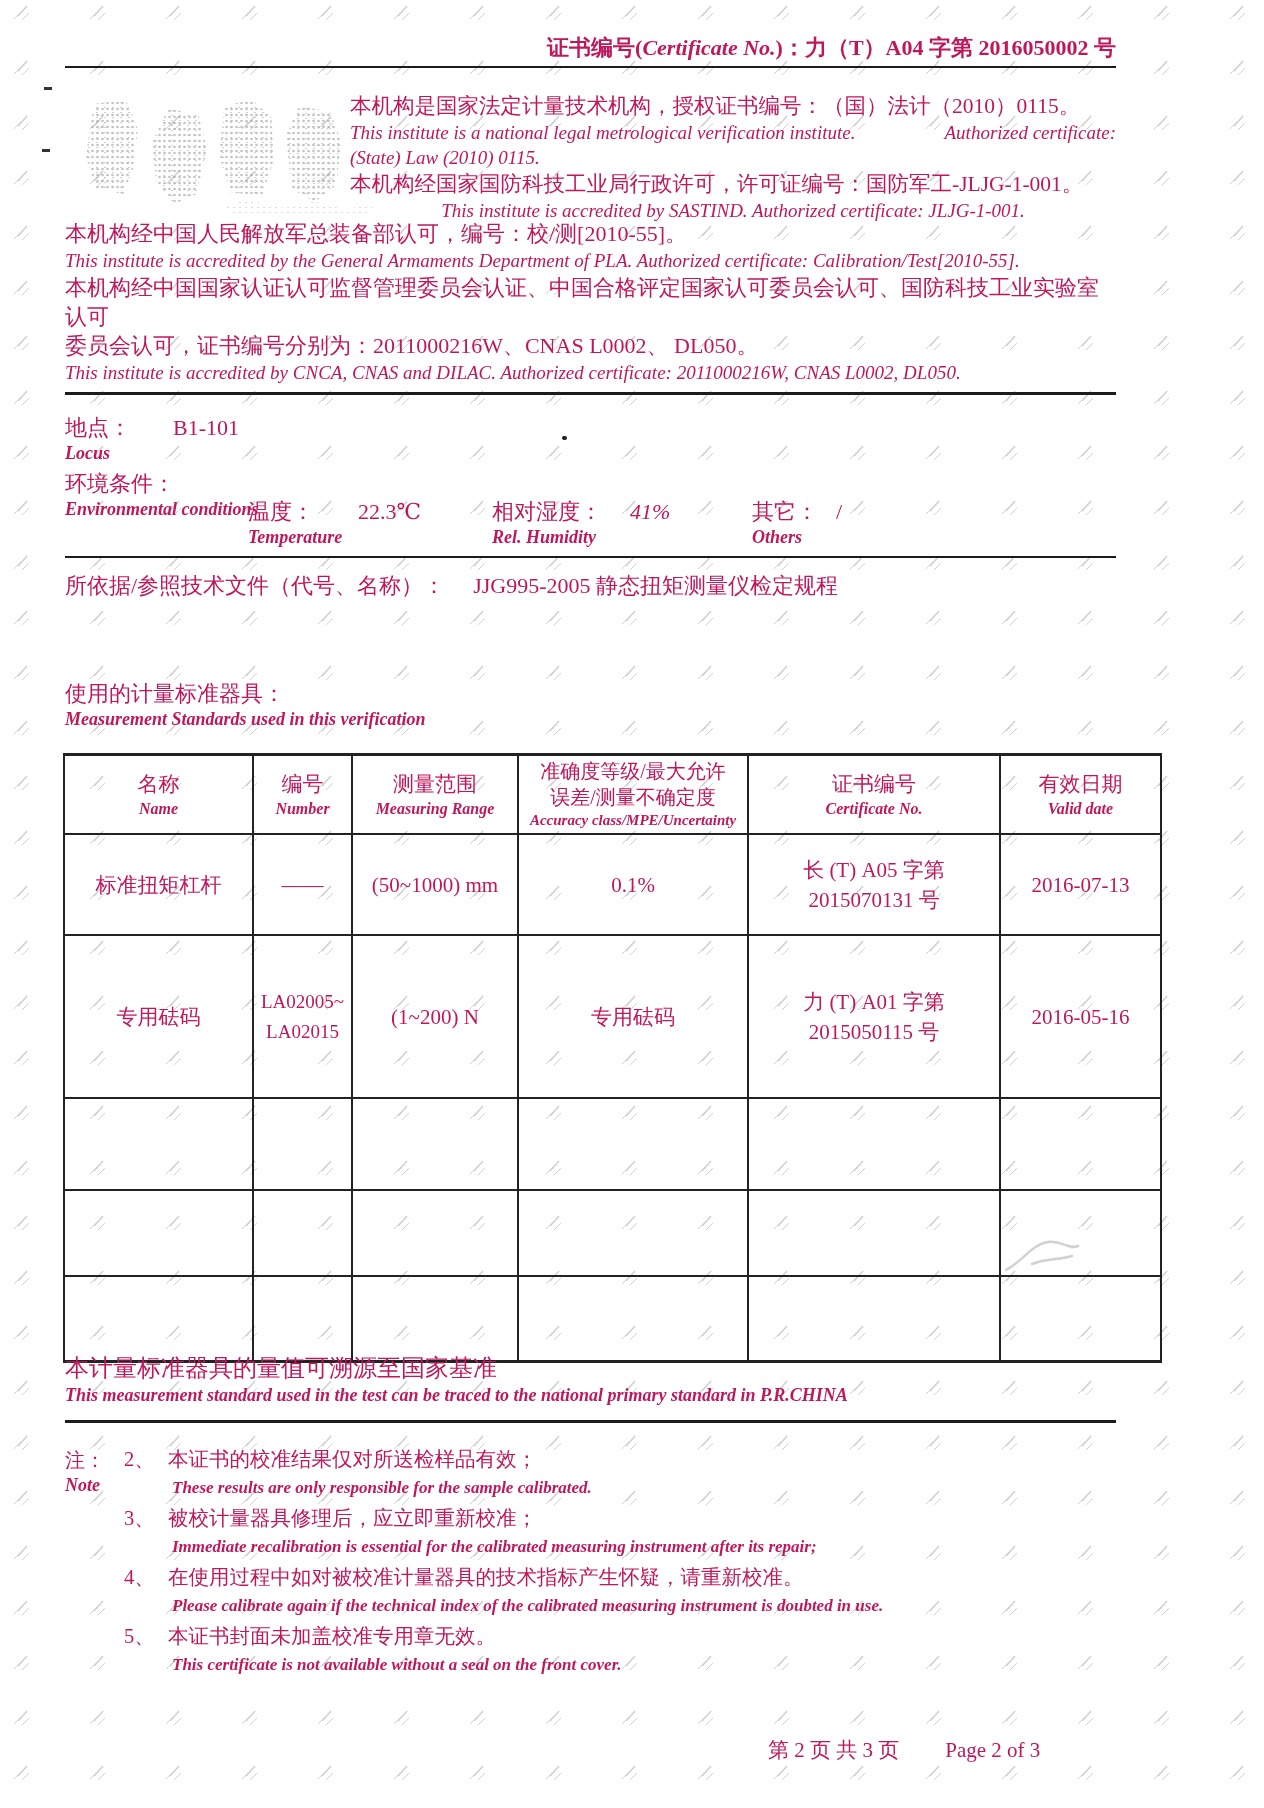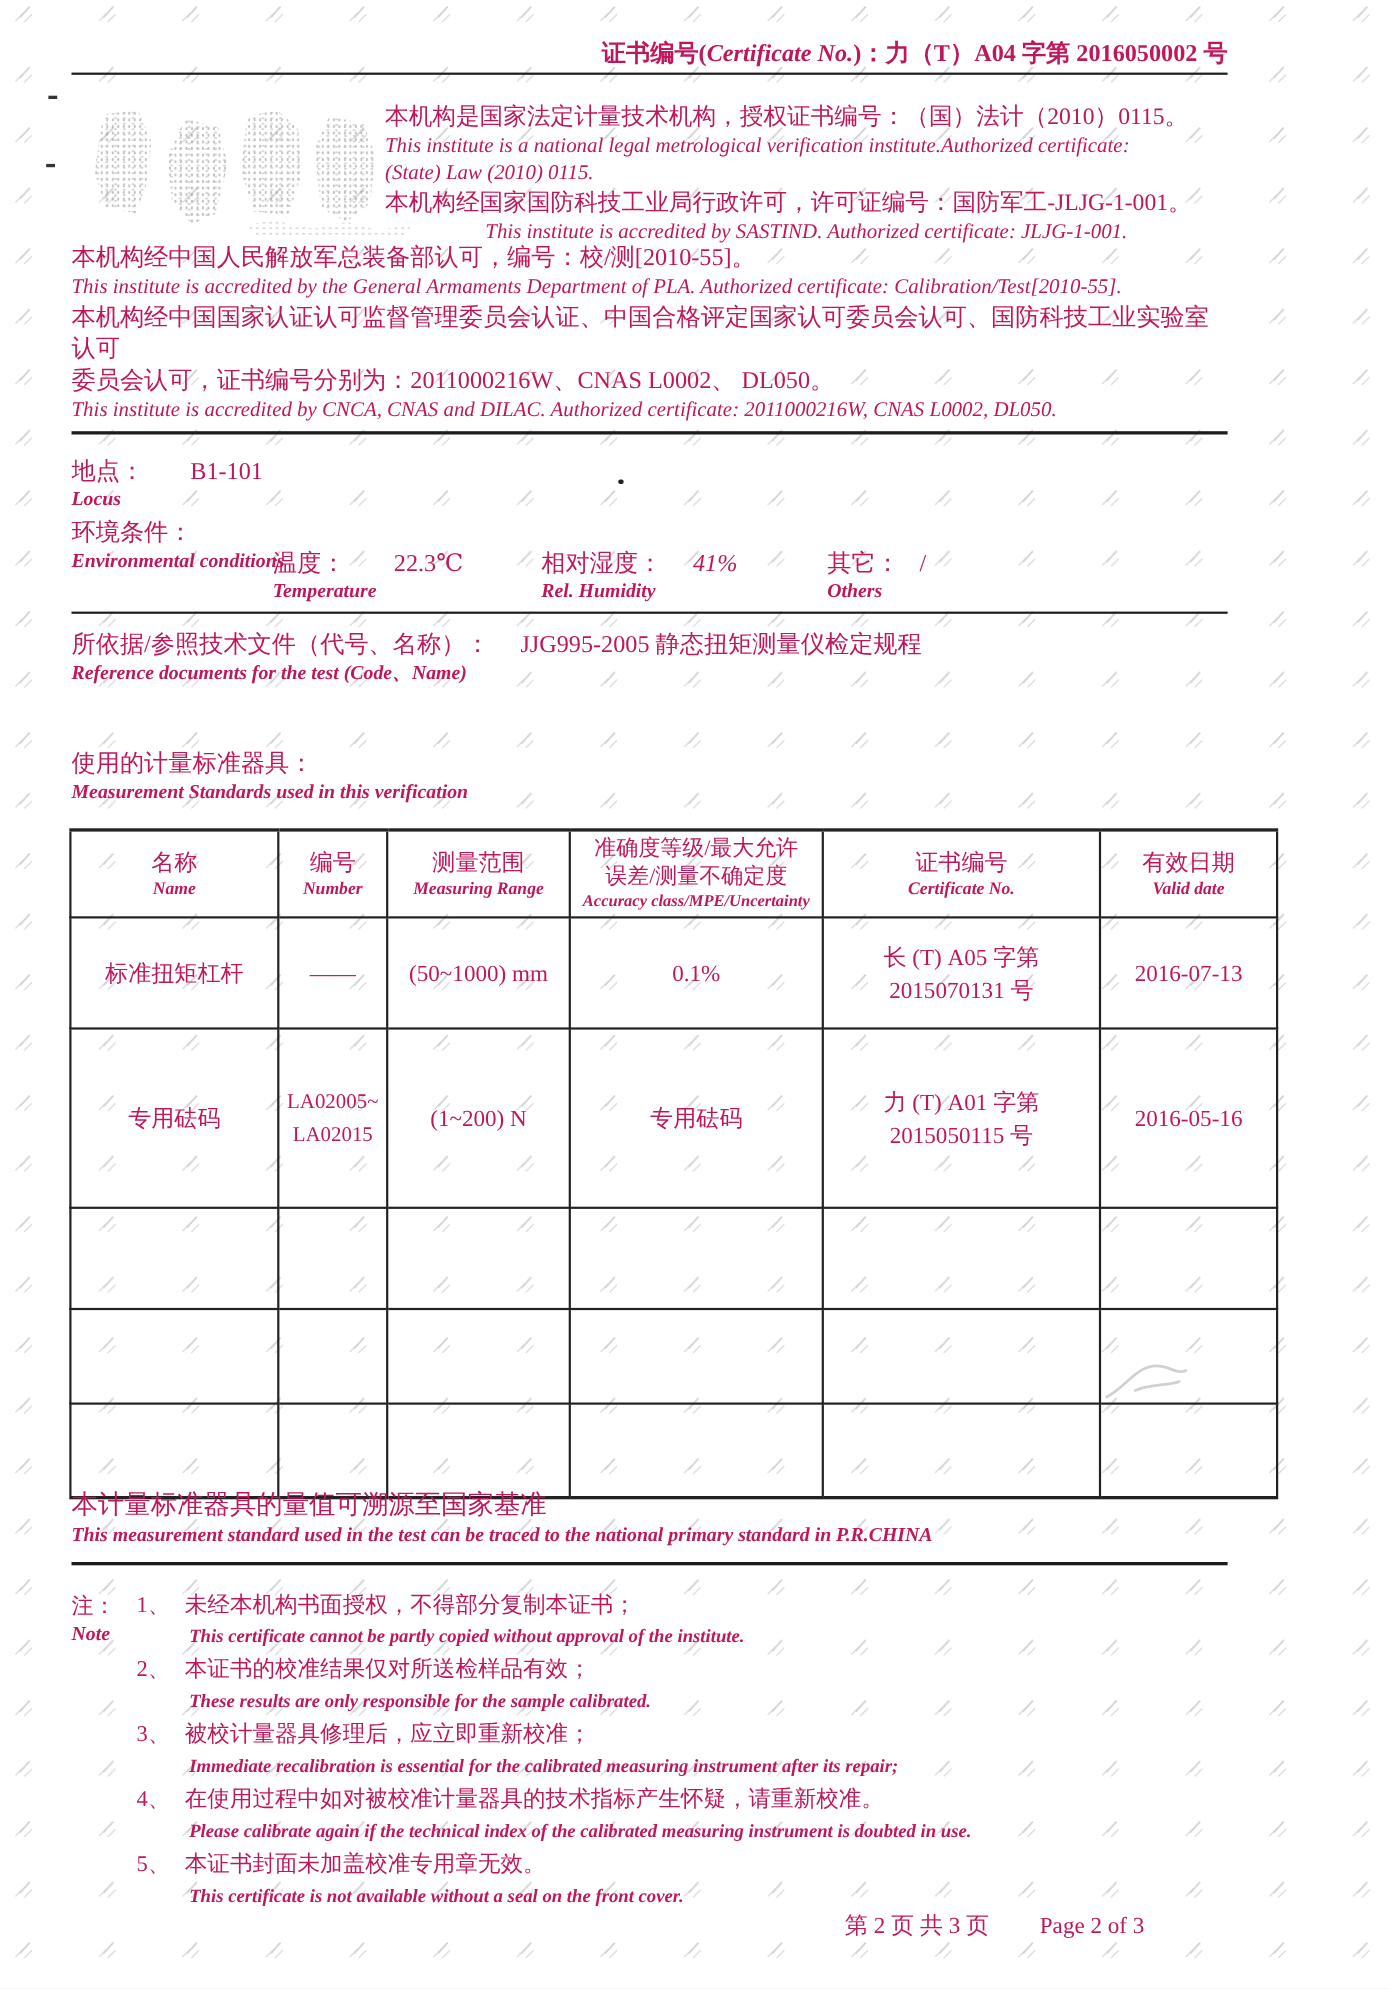--- a/index.html
+++ b/index.html
@@ -27,21 +27,21 @@
   .sc1{clip-path:polygon(18% 4%,74% 0,96% 30%,88% 70%,70% 98%,20% 92%,2% 60%,10% 24%);}
   .sc2{clip-path:polygon(30% 0,85% 8%,100% 44%,80% 90%,40% 100%,8% 78%,0 36%);margin-top:8px;}
   .sc3{clip-path:polygon(10% 6%,60% 0,95% 18%,100% 62%,78% 100%,22% 96%,0 58%);}
   .sc4{clip-path:polygon(24% 0,80% 6%,100% 36%,92% 82%,52% 100%,10% 86%,0 30%);margin-top:6px;}
   .seal-sub{position:absolute;left:140px;top:100px;width:150px;height:16px;opacity:.5;
     background-image:radial-gradient(#8a8a8a 1px,transparent 1.2px);background-size:6px 5px;
     clip-path:polygon(0 30%,15% 0,40% 50%,60% 10%,80% 60%,100% 20%,95% 100%,5% 90%);}
 
   
   .intro{left:350px;top:92px;width:766px;}
-  .intro .en-row{display:flex;justify-content:flex-start;font-family:Liberation Serif, serif;}
+  .intro .en-row{display:flex;justify-content:space-between;font-family:Liberation Serif, serif;}
   .intro .center{text-align:center;}
 
   
   .accred{left:65px;top:219px;width:1051px;}
   .accred .zh{line-height:29px;}
 
   .rule-a{top:66px;height:2px;}
   .rule-b{top:392px;height:3px;}
   .rule-c{top:556px;height:2px;}
   .rule-d{top:1420px;height:3px;}
@@ -171,21 +171,20 @@
       <div class="en-b">Others</div>
     </div>
   </div>
 
   <div class="rule rule-c"></div>
 
   <div class="layer ref">
     <div class="zh">
       <span>所依据/参照技术文件（代号、名称）：</span><span class="val">JJG995-2005 静态扭矩测量仪检定规程</span>
     </div>
-    <div class="en-b">Reference documents for the test (Code、Name)</div>
   </div>
 
   <div class="layer stdhead">
     <div class="zh">使用的计量标准器具：</div>
     <div class="en-b">Measurement Standards used in this verification</div>
   </div>
 
   <table class="stdtable">
     <colgroup>
       <col style="width:189px">
@@ -258,24 +257,20 @@
 
   <div class="rule rule-d"></div>
 
   <div class="layer notes">
     <div class="note-col">
       <div class="zh">注：</div>
       <div class="en-b">Note</div>
     </div>
     <div class="note-items">
       <div class="n-item">
-        <div class="n-line"><span class="n-num">1、</span><span>未经本机构书面授权，不得部分复制本证书；</span></div>
-        <div class="n-en">This certificate cannot be partly copied without approval of the institute.</div>
-      </div>
-      <div class="n-item">
         <div class="n-line"><span class="n-num">2、</span><span>本证书的校准结果仅对所送检样品有效；</span></div>
         <div class="n-en">These results are only responsible for the sample calibrated.</div>
       </div>
       <div class="n-item">
         <div class="n-line"><span class="n-num">3、</span><span>被校计量器具修理后，应立即重新校准；</span></div>
         <div class="n-en">Immediate recalibration is essential for the calibrated measuring instrument after its repair;</div>
       </div>
       <div class="n-item">
         <div class="n-line"><span class="n-num">4、</span><span>在使用过程中如对被校准计量器具的技术指标产生怀疑，请重新校准。</span></div>
         <div class="n-en">Please calibrate again if the technical index of the calibrated measuring instrument is doubted in use.</div>

